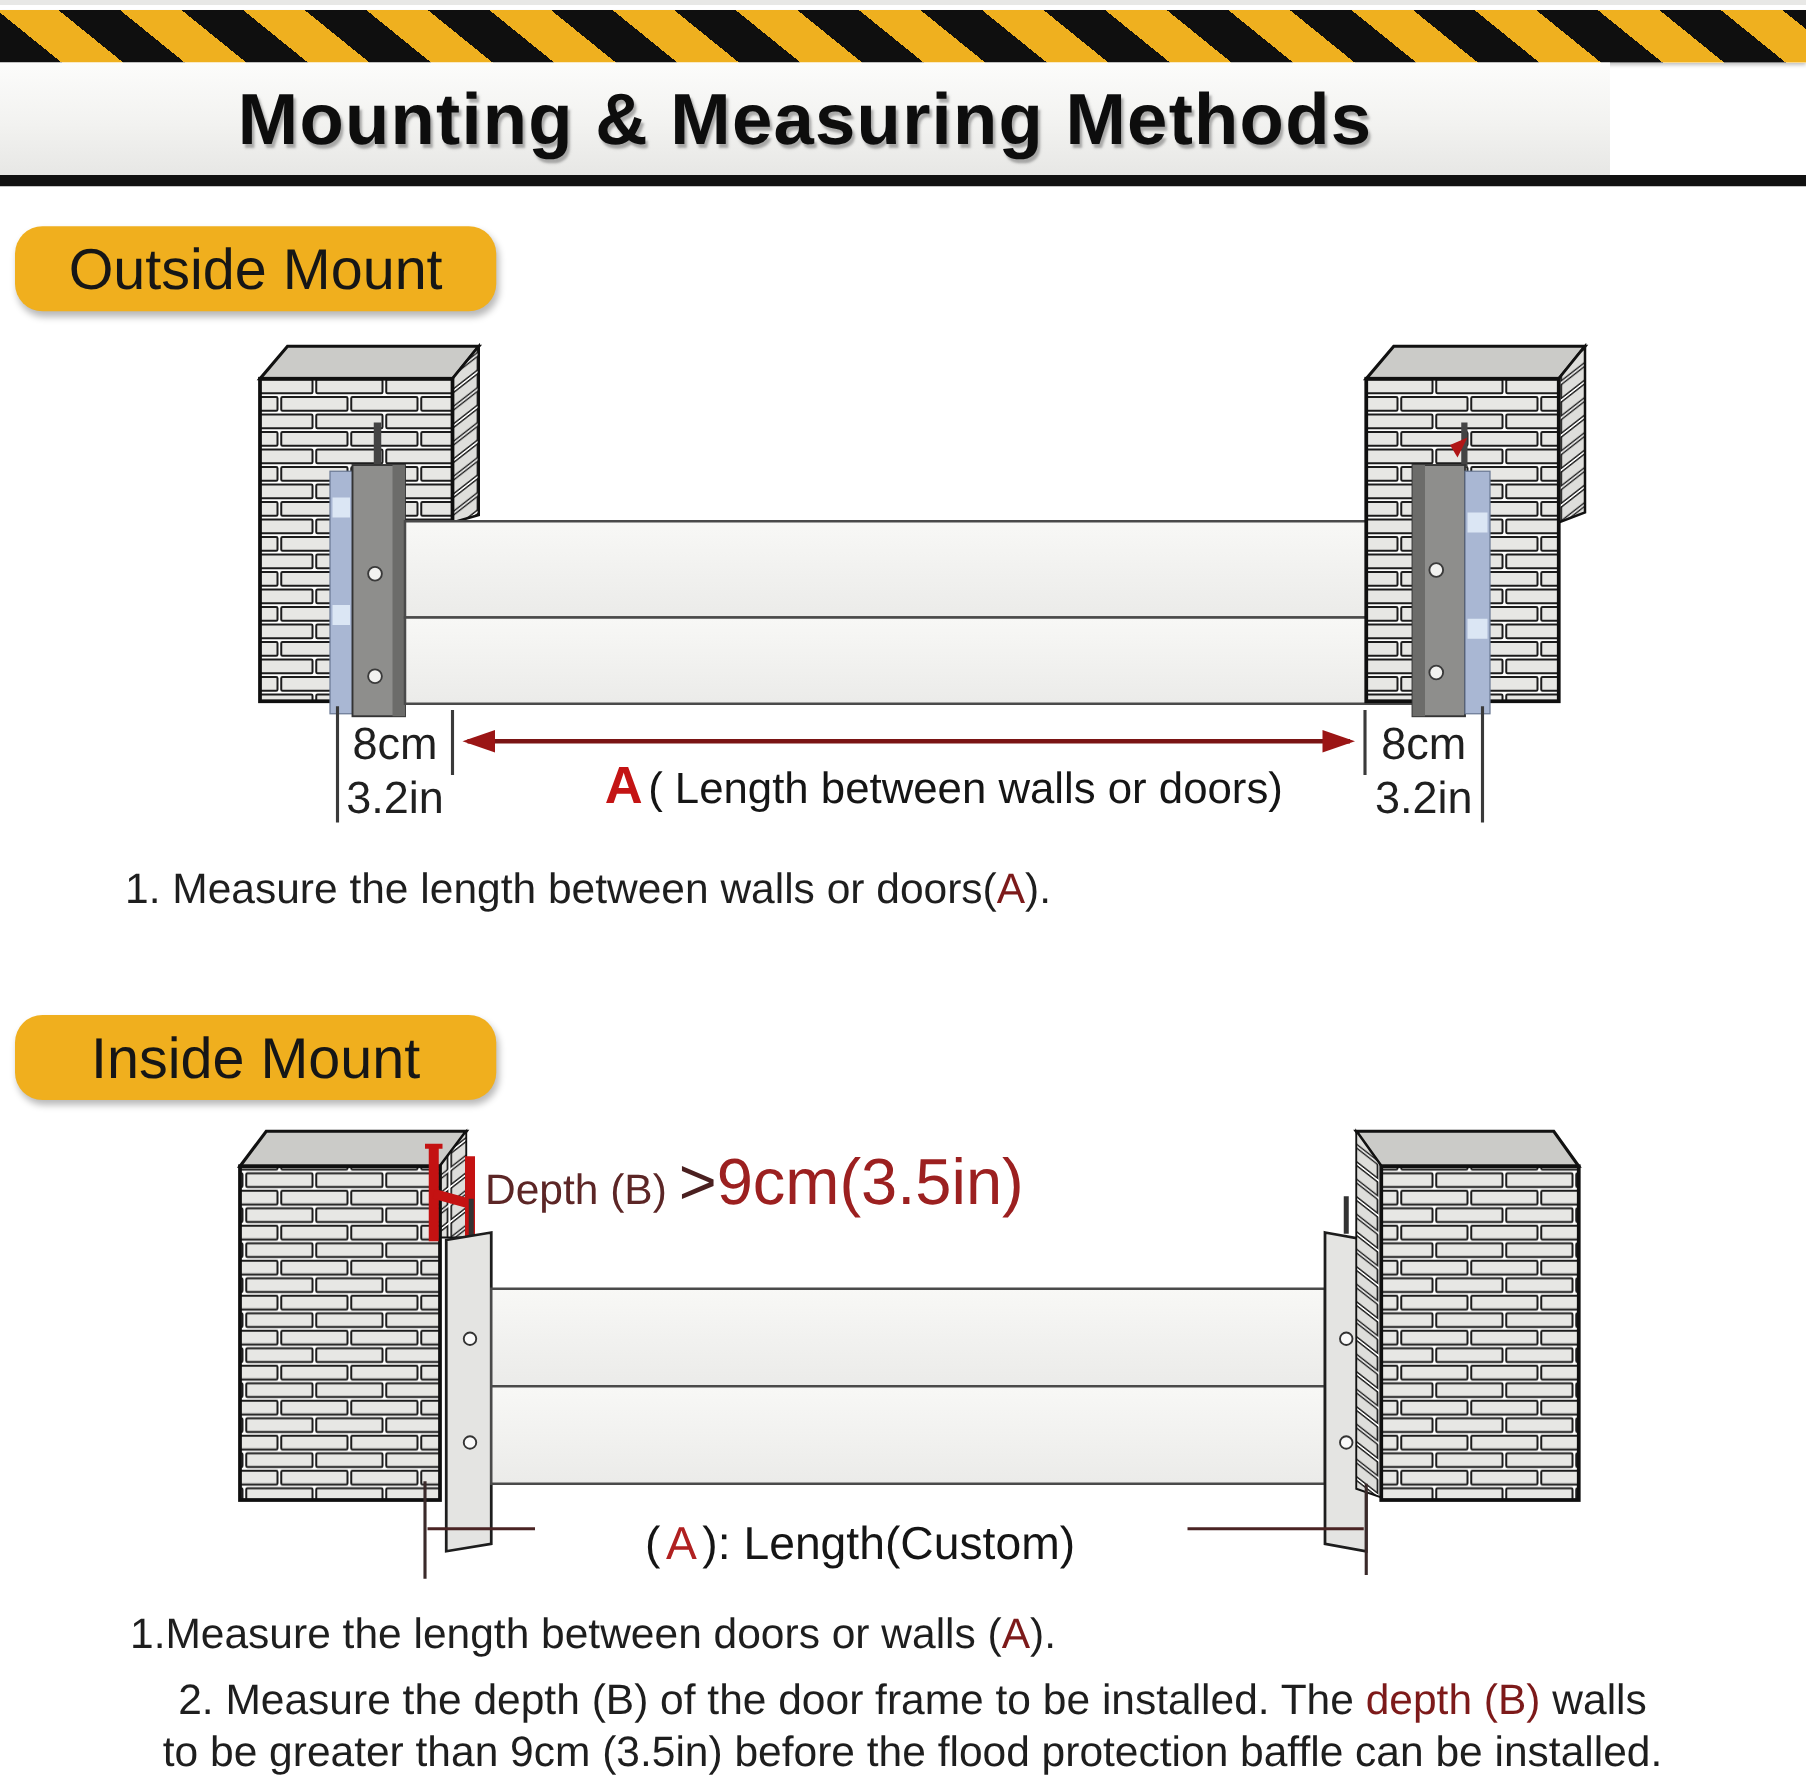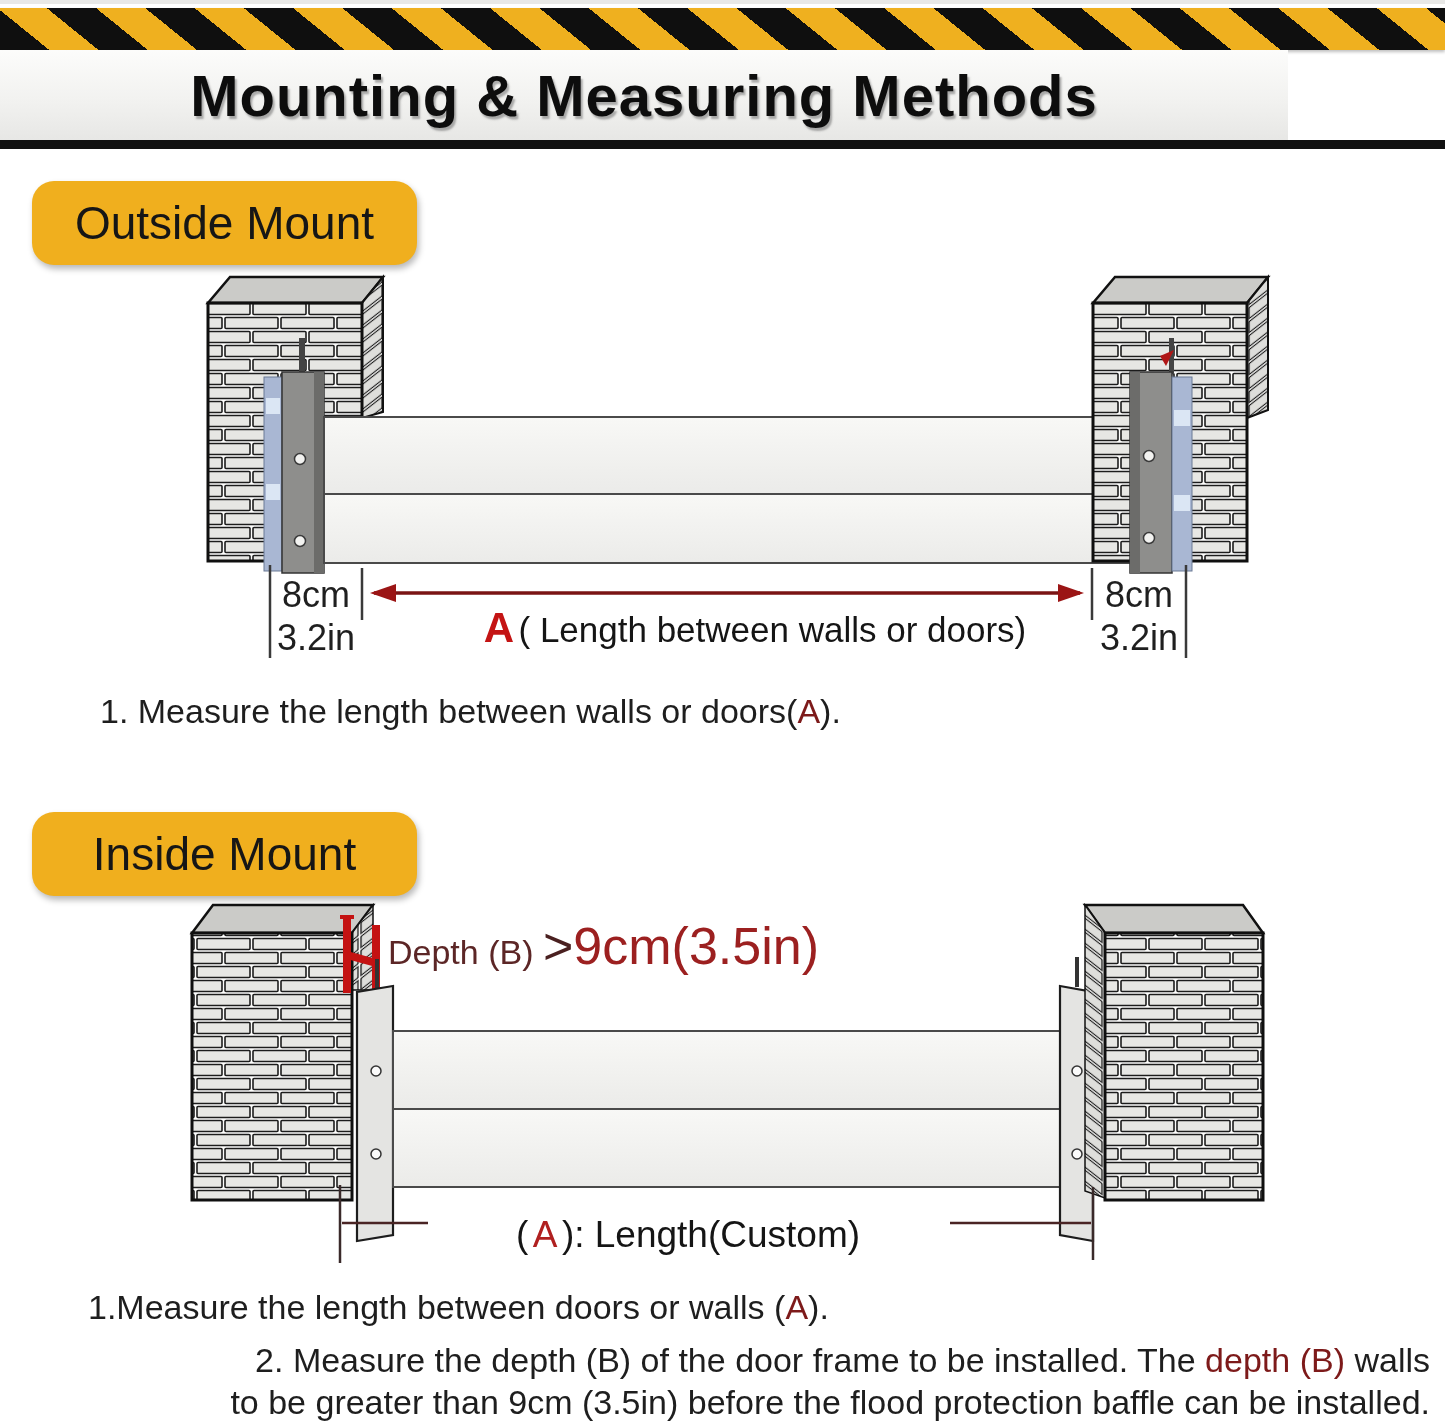--- a/index.html
+++ b/index.html
@@ -12,43 +12,43 @@
           background:repeating-linear-gradient(39deg,#0f0f0f 0 31px,#efb01f 31px 62px);
           box-shadow:0 2px 3px rgba(0,0,0,.25);}
   .title-band{position:absolute;top:50px;left:0;width:1288px;height:90px;
               background:linear-gradient(180deg,#fcfcfb 0%,#f2f2f0 55%,#e7e7e5 100%);
               display:flex;align-items:center;justify-content:center;}
   .title{font-size:58px;font-weight:bold;color:#0d0d0d;letter-spacing:1px;
          text-shadow:2px 3px 2px rgba(110,110,110,.55);}
   .black-bar{position:absolute;top:140px;left:0;width:1445px;height:9px;background:#111111;}
 
   
-  .badge{position:absolute;left:32px;width:385px;height:84px;background:#f0af1e;
+  .badge{position:absolute;left:12px;width:385px;height:68px;background:#f0af1e;
          border-radius:22px;display:flex;align-items:center;justify-content:center;
          font-size:46px;color:#161616;box-shadow:2px 4px 6px rgba(0,0,0,.28);}
   .badge-outside{top:181px;}
   .badge-inside{top:812px;}
 
   
   .diagram{position:absolute;left:0;}
   #svg-outside{top:260px;}
   #svg-inside{top:895px;}
   svg text{font-family:"Liberation Sans", sans-serif;}
 
   
   .depth-label{position:absolute;left:388px;top:916px;white-space:nowrap;}
   .depth-name{font-size:34px;color:#5c2626;}
   .depth-gt{font-size:52px;color:#4a2020;}
   .depth-value{font-size:52px;color:#9c2020;}
 
   
   .steps{position:absolute;font-size:34px;color:#1e1e1e;}
-  .steps p{margin:0 0 15px 0;line-height:42px;text-align:right;}
+  .steps p{margin:0 0 15px 0;line-height:42px;}
   .steps-outside{left:100px;top:690px;}
-  .steps-inside-1{left:88px;top:1286px;}
+  .steps-inside-1{left:104px;top:1286px;}
   .steps-inside-2{left:30px;top:1339px;width:1400px;text-align:center;line-height:43px;}
   .accent{color:#7d1a1a;}
 </style>
 </head>
 <body>
 
 <div class="page">
 
   <div class="top-edge"></div>
   <div class="hazard"></div>

